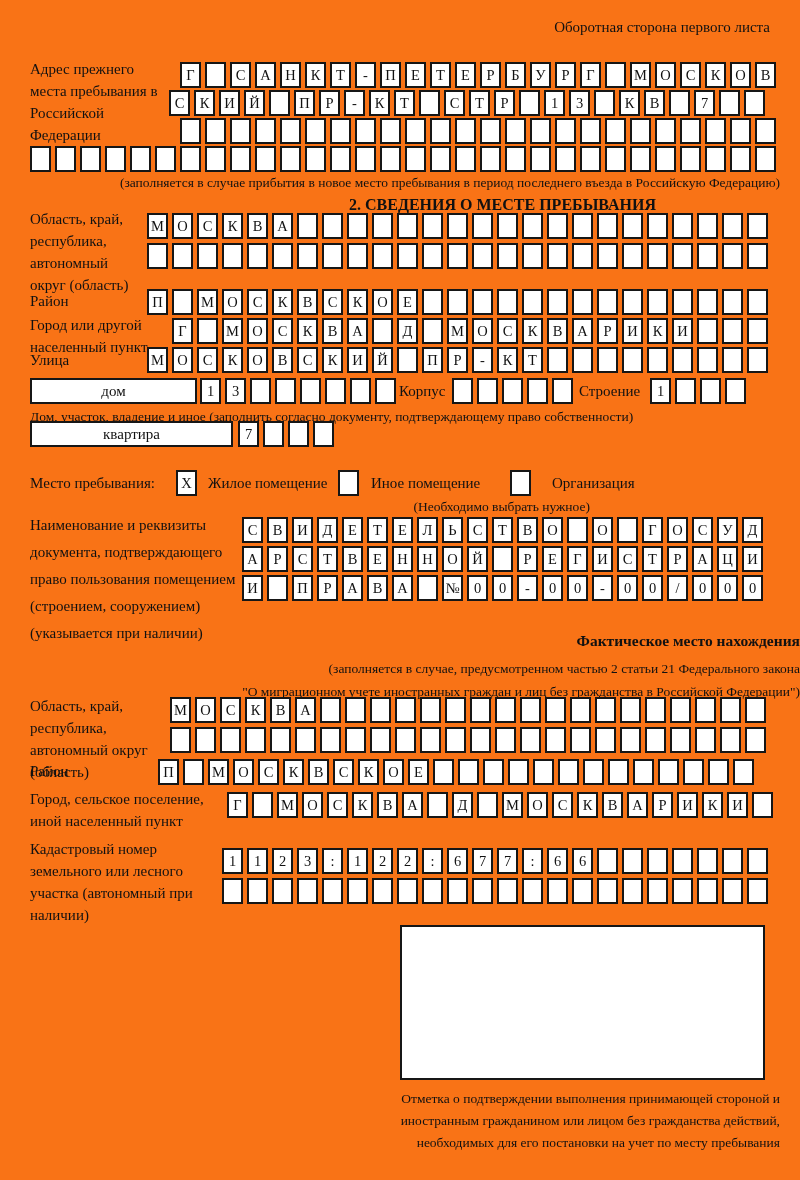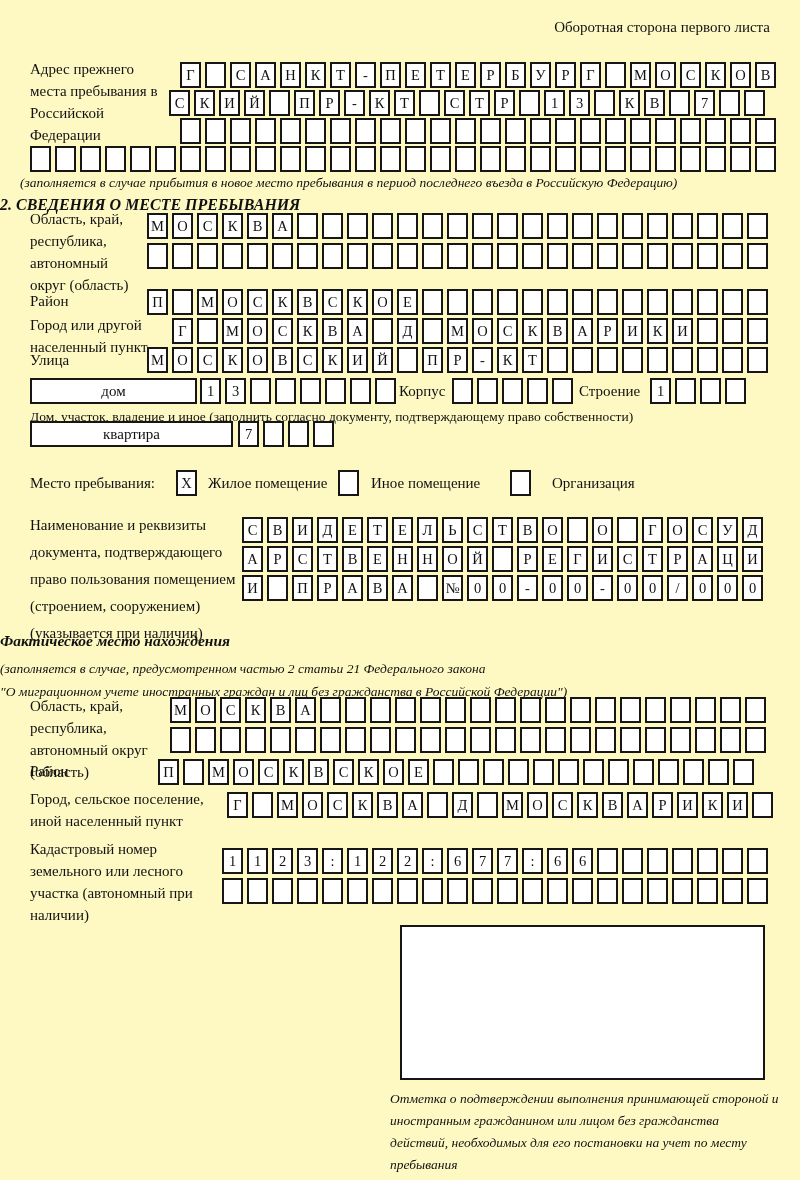--- a/index.html
+++ b/index.html
@@ -1,21 +1,21 @@
 <!DOCTYPE html>
 <html><head>
 <meta charset="utf-8">
 <style>
   html,body{margin:0;padding:0;background:#fff;}
-  #page{position:relative;width:800px;height:1180px;background:#fef9c3;
+  #page{position:relative;width:800px;height:1180px;background:#f97316;
         font-family:"Liberation Serif","DejaVu Serif",serif;color:#111;overflow:hidden;}
   .abs{position:absolute;}
   .lbl{position:absolute;font-size:15px;line-height:22px;}
   .cap{position:absolute;font-size:13.5px;line-height:17px;}
-  .center{text-align:left;font-style:italic;}
+  .center{text-align:right;}
   .bold{font-weight:bold;}
   .cellrow{position:absolute;display:flex;gap:4px;}
   .cell{width:21px;height:26px;box-sizing:border-box;border:2px solid #161616;
         display:flex;align-items:center;justify-content:center;
         font-size:14.5px;background:#fff;flex:0 0 auto;}
   .bigbox{position:absolute;height:26px;box-sizing:border-box;border:2px solid #161616;
         display:flex;align-items:center;justify-content:center;font-size:15px;background:#fff;}
   .stampbox{position:absolute;box-sizing:border-box;border:2px solid #161616;background:#fff;}
   .inline-lbl{position:absolute;font-size:15px;line-height:26px;white-space:nowrap;}
 </style>
@@ -319,20 +319,21 @@
       <span class="cell"></span>
     </div>
 
   <div class="inline-lbl" style="left:30px;top:470px;">Место пребывания:</div>
   <span class="cell abs" style="left:176px;top:470px;">X</span>
   <div class="inline-lbl" style="left:208px;top:470px;">Жилое помещение</div>
   <span class="cell abs" style="left:338px;top:470px;"></span>
   <div class="inline-lbl" style="left:371px;top:470px;">Иное помещение</div>
   <span class="cell abs" style="left:510px;top:470px;"></span>
   <div class="inline-lbl" style="left:552px;top:470px;">Организация</div>
+  <div class="cap center" style="left:190px;top:498px;width:400px;">(Необходимо выбрать нужное)</div>
 
   <div class="lbl" style="left:30px;top:512px;width:212px;line-height:27px;">Наименование и реквизиты документа, подтверждающего право пользования помещением (строением, сооружением) (указывается при наличии)</div>
   <div class="cellrow" style="left:242px;top:517px;">
       <span class="cell">С</span>
       <span class="cell">В</span>
       <span class="cell">И</span>
       <span class="cell">Д</span>
       <span class="cell">Е</span>
       <span class="cell">Т</span>
       <span class="cell">Е</span>

